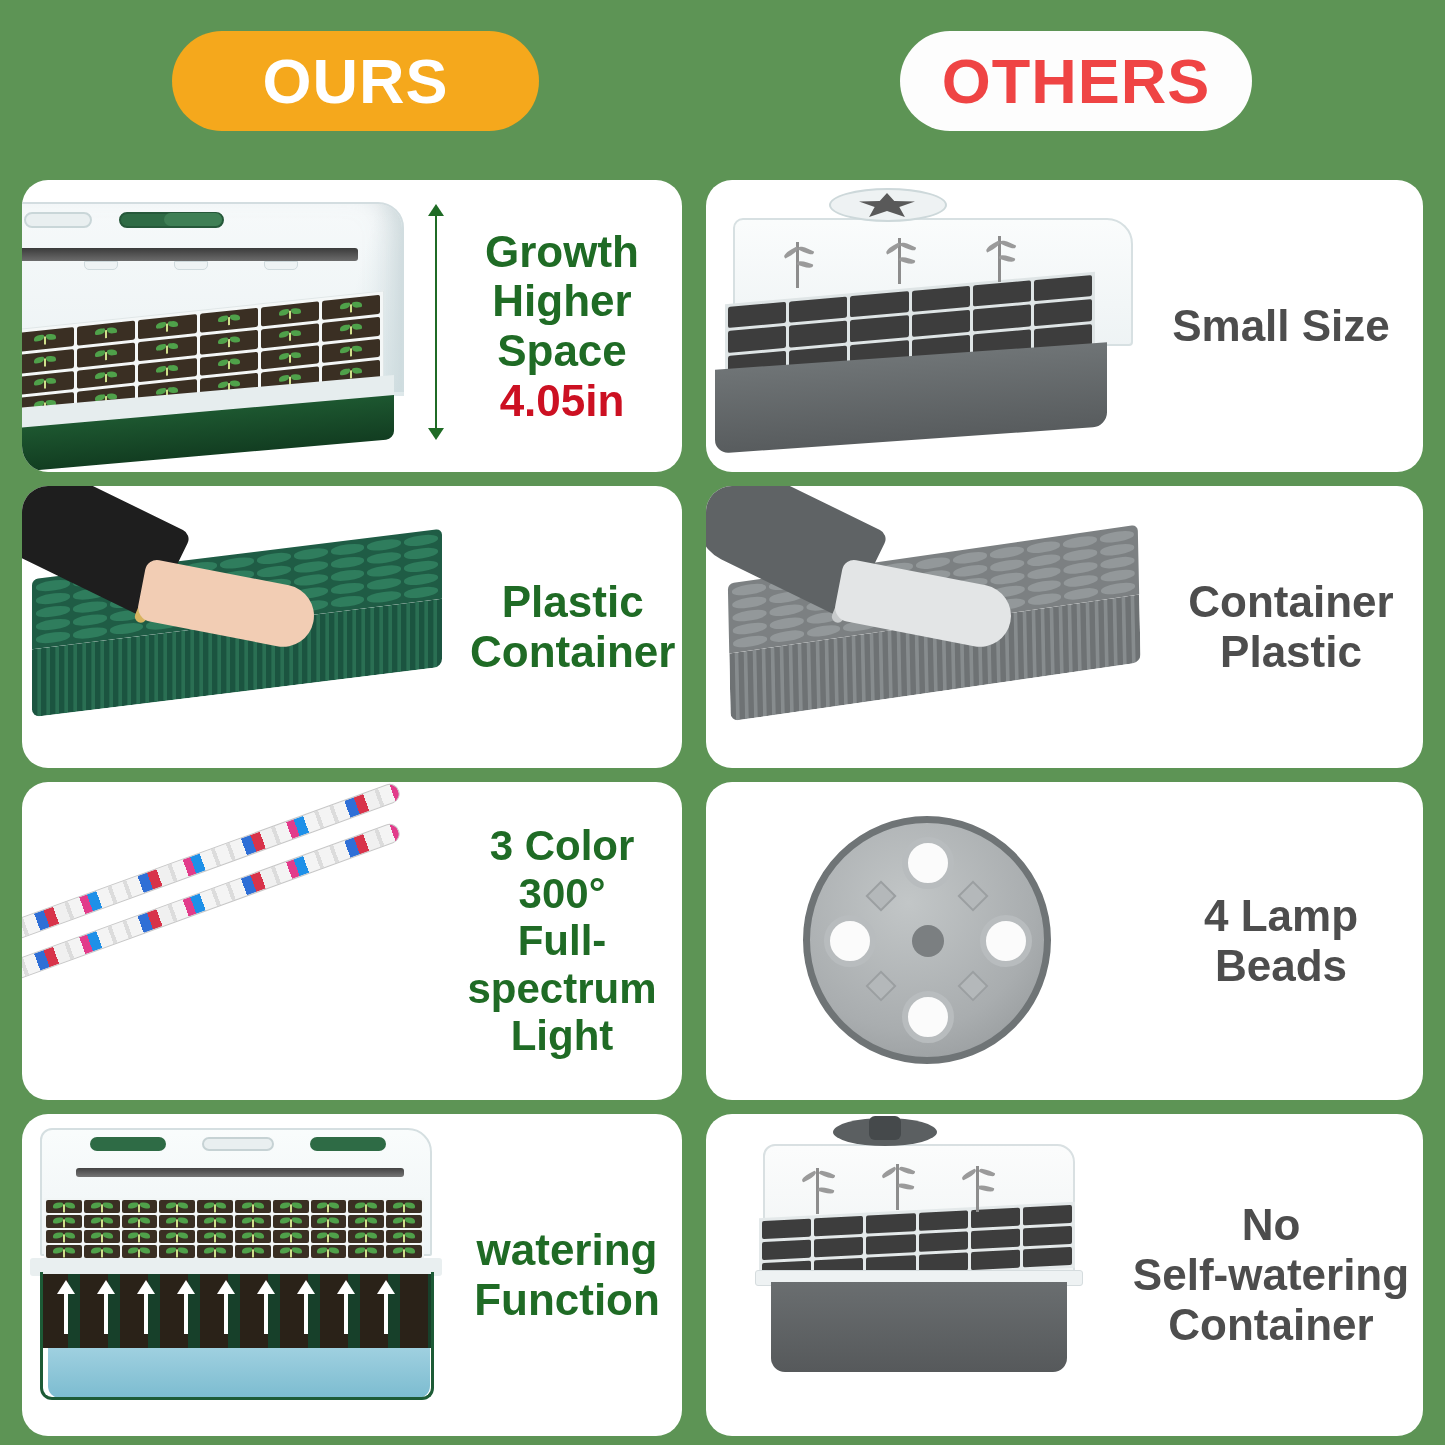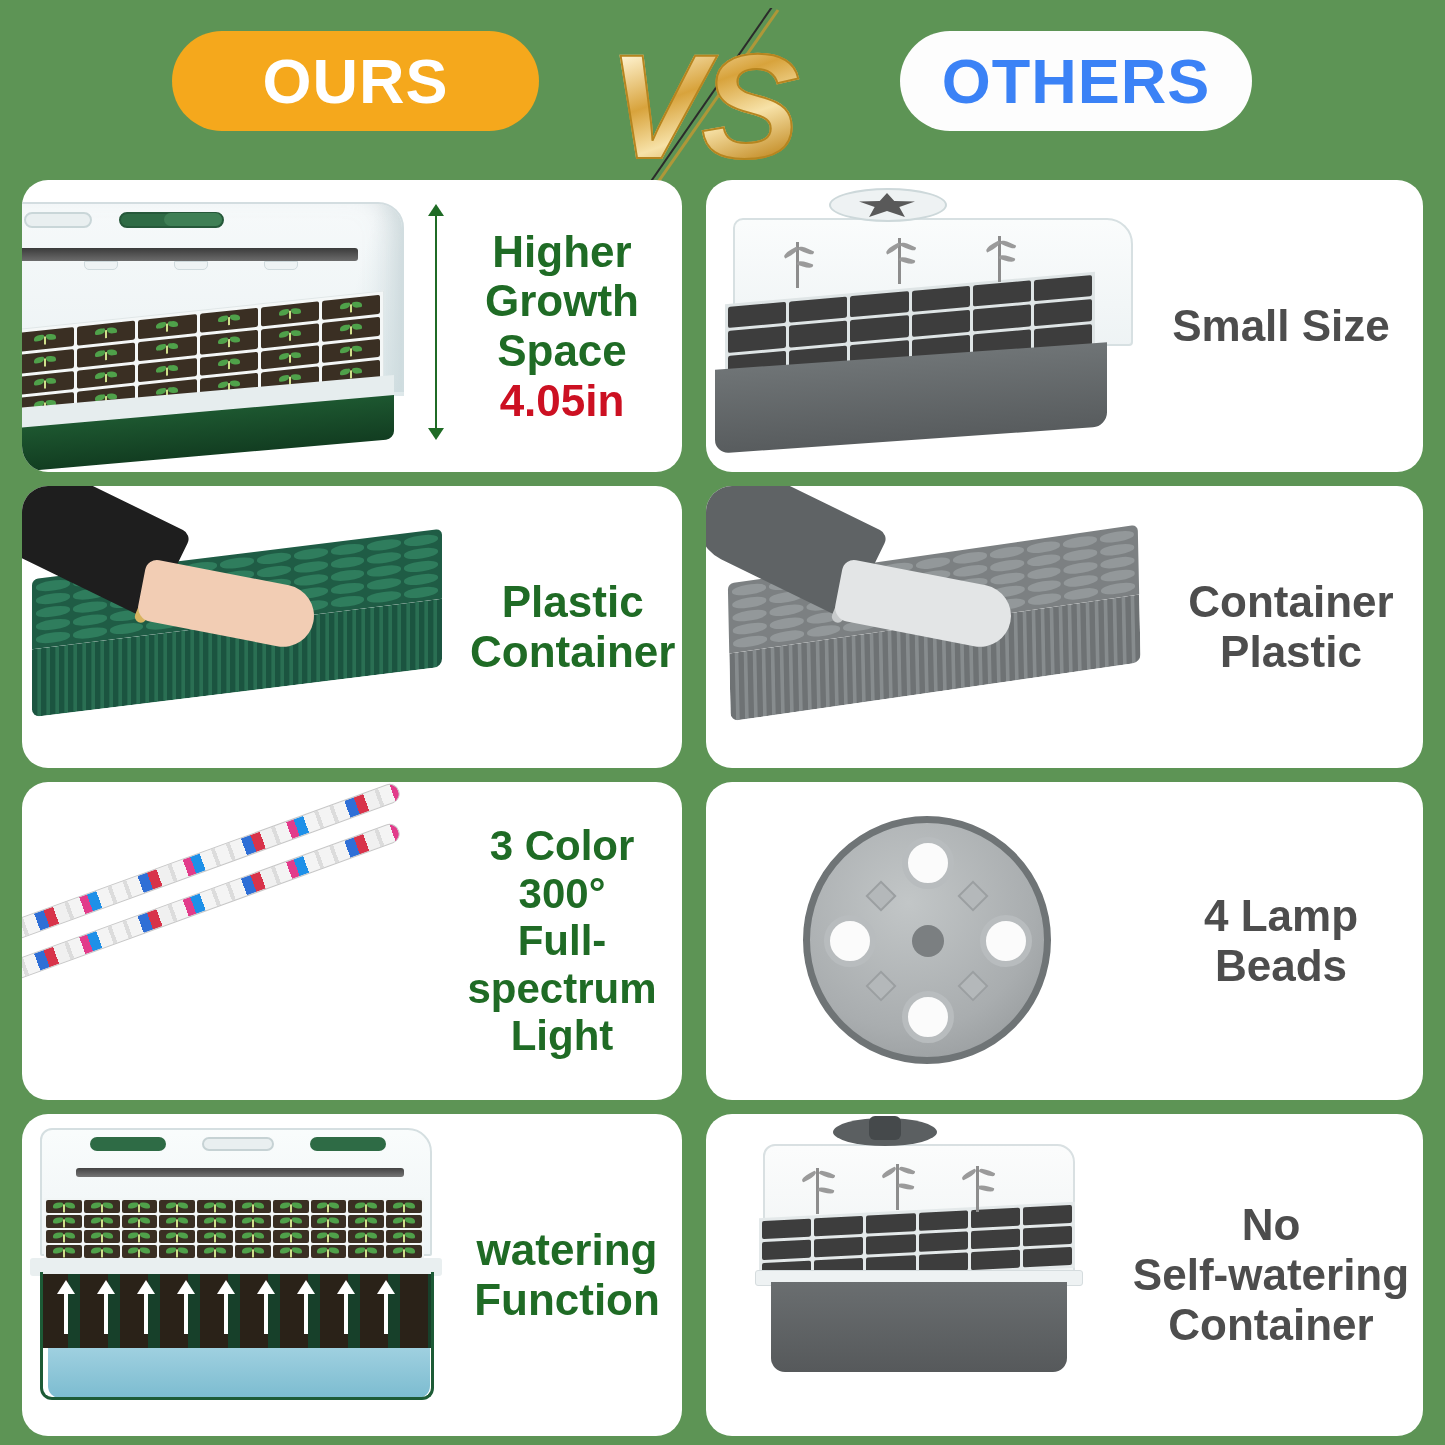--- a/index.html
+++ b/index.html
@@ -43,21 +43,21 @@
     background: #f5a81c;
     color: #ffffff;
     font-size: 63px;
     font-weight: bold;
   }
 
   .badge-others {
     left: 900px; top: 31px;
     width: 352px; height: 100px;
     background: #fdfdfd;
-    color: #3b82f6;
+    color: #ef4444;
     font-size: 63px;
     font-weight: bold;
   }
 
   
   .vs-wrap {
     position: absolute;
     left: 592px; top: 8px;
     width: 218px; height: 215px;
   }
@@ -585,27 +585,20 @@
   .r4r-cap { font-size: 44px; }
 </style>
 </head>
 <body>
 
 <div class="page">
 
   <div class="header">
     <div class="badge badge-ours">OURS</div>
 
-    <div class="vs-wrap">
-      <svg class="vs-slash" viewBox="0 0 218 215">
-        <line x1="182" y1="-4" x2="28" y2="218" stroke="#2b2b2b" stroke-width="2"></line>
-        <line x1="186" y1="2" x2="34" y2="220" stroke="#c9992f" stroke-width="3" opacity=".75"></line>
-      </svg>
-      <div class="vs-text">VS</div>
-    </div>
 
     <div class="badge badge-others">OTHERS</div>
   </div>
 
   <div class="grid">
 
     <div class="card col-l row1">
       <div class="card-inner">
         <div class="art r1l-art">
           <div class="dome">
@@ -746,22 +739,22 @@
           <div class="basetray-deep"></div>
 
           <div class="measure">
             <div class="arrow-up"></div>
             <div class="measure-line"></div>
             <div class="arrow-down"></div>
           </div>
         </div>
 
         <div class="caption cap-ours r1l-cap">
+          <div>Growth</div>
           <div>Higher</div>
-          <div>Growth</div>
           <div><span>Space </span><span class="cap-hl">4.05in</span></div>
         </div>
       </div>
     </div>
 
     <div class="card col-r row1">
       <div class="card-inner">
         <div class="art r1r-art">
           <div class="sdome"></div>
           <div class="sdome-cap"></div>

